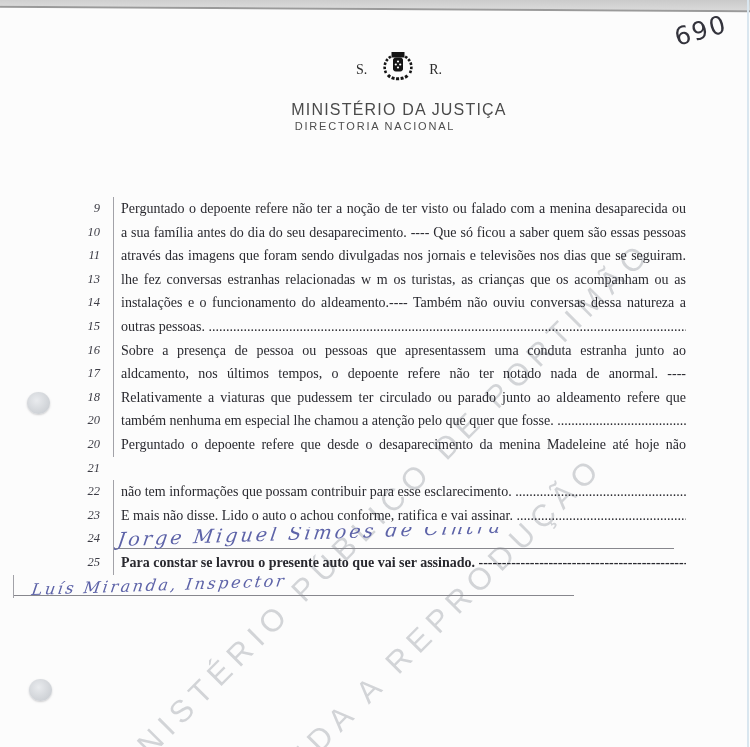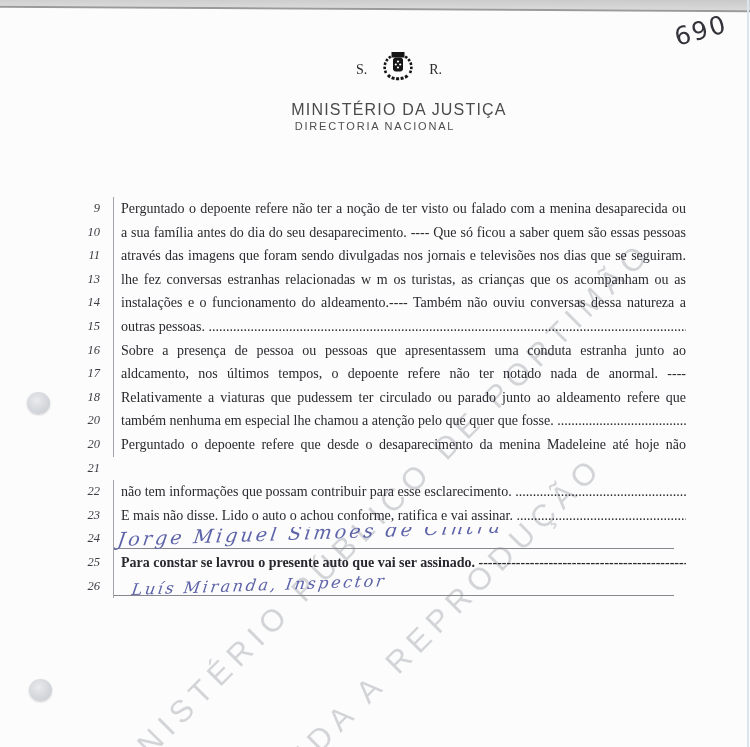--- a/index.html
+++ b/index.html
@@ -215,21 +215,20 @@
       <span class="ltext">
         <span class="sig-rule"></span>
         <span class="signature">Jorge Miguel Simões de Cintra</span>
       </span>
     </div>
     <div class="row">
       <span class="lnum">25</span>
       <span class="ltext bold">Para constar se lavrou o presente auto que vai ser assinado. ------------------------------------------------------------------------</span>
     </div>
     <div class="row">
-      <span class="lnum">26</span>
       <span class="ltext">
         <span class="sig-rule"></span>
         <span class="signature small">Luís Miranda, Inspector</span>
       </span>
     </div>
 
   </div>
 
 </div>
 

